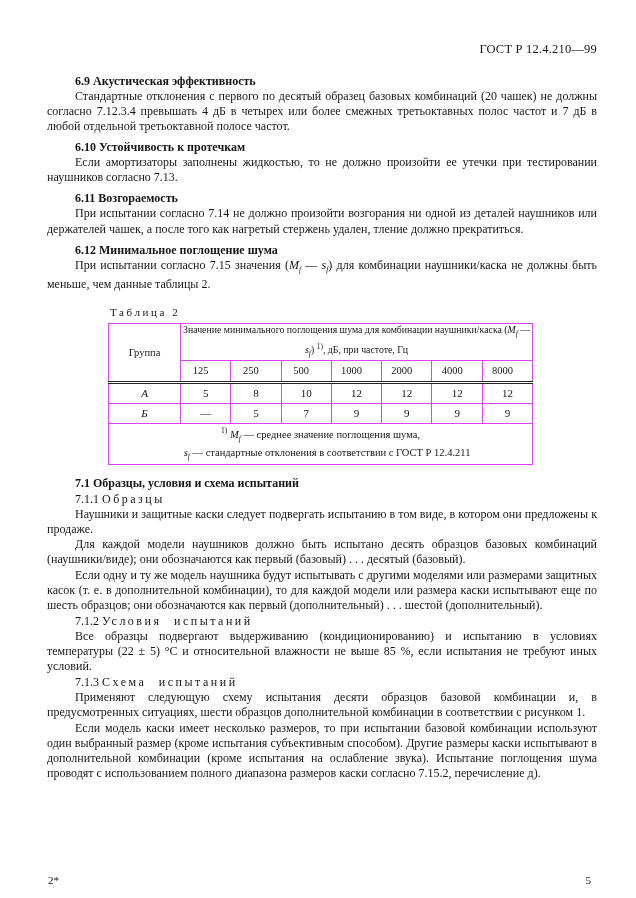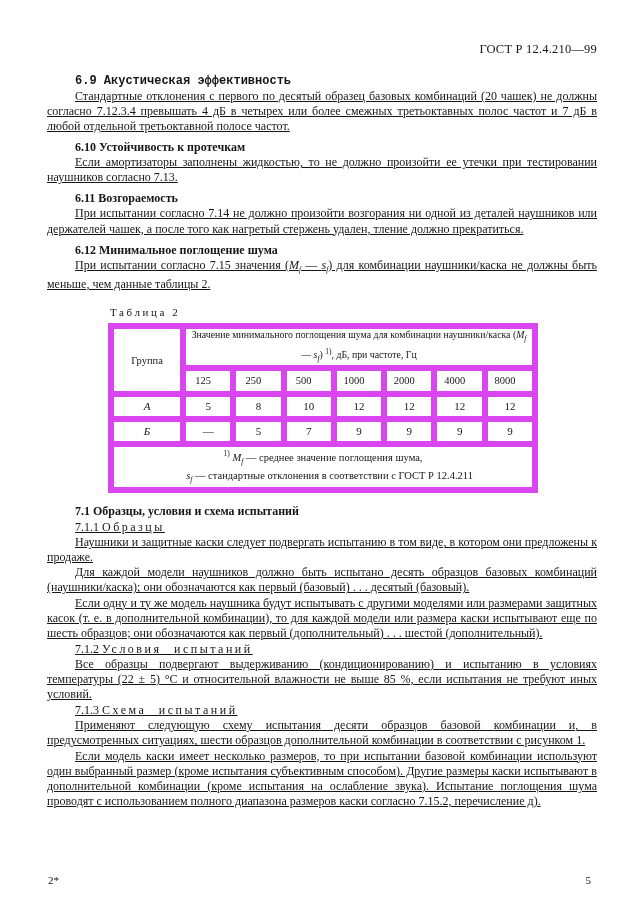--- a/index.html
+++ b/index.html
@@ -25,44 +25,43 @@
   .content { margin: 17px 39px 0 47px; width: 550px; }
 
   p { margin: 0; }
   .h6 {
     font-weight: bold;
     font-size: 12px;
     line-height: 15px;
     text-indent: 28px;
     margin-top: 6px;
   }
-  .h6.first { margin-top: 0; font-family: Liberation Mono, monospace; }
+  .h6.first { margin-top: 0; }
   .body {
     font-size: 12px;
     line-height: 15.1px;
     text-align: justify;
     text-indent: 28px;
-    text-decoration: underline;
   }
   .sp { letter-spacing: 2.5px; word-spacing: 7px; }
 
   
   .tbl-wrap { margin: 14px 0 0 61px; width: 424px; }
   .tbl-label {
     font-size: 11px;
     letter-spacing: 2.6px;
     margin: 0 0 5px 2px;
   }
   table.tbl {
     border-collapse: collapse;
     width: 424px;
     table-layout: fixed;
   }
   table.tbl td {
-    border: 6px solid #d946ef;
+    border: 1px solid #d946ef;
     text-align: center;
     vertical-align: middle;
     padding: 0;
   }
   table.tbl { border: 1.5px solid #242424; }
   td.group-h { font-size: 10.5px; }
   td.val-h {
     font-size: 9.8px;
     line-height: 12.5px;
     padding: 5px 14px 6px 14px;
@@ -169,21 +168,21 @@
           </tr>
         </tbody>
       </table>
     </div>
 
 
     <p class="h6 h71">7.1 Образцы, условия и схема испытаний</p>
 
     <p class="body subhead"><span>7.1.1</span> <span class="sp">Образцы</span></p>
     <p class="body">Наушники и защитные каски следует подвергать испытанию в том виде, в котором они предложены к продаже.</p>
-    <p class="body">Для каждой модели наушников должно быть испытано десять образцов базовых комбинаций (наушники/каска); они обозначаются как первый (базовый) . . . десятый (базовый).</p>
+    <p class="body">Для каждой модели наушников должно быть испытано десять образцов базовых комбинаций (наушники/виде); они обозначаются как первый (базовый) . . . десятый (базовый).</p>
     <p class="body">Если одну и ту же модель наушника будут испытывать с другими моделями или размерами защитных касок (т. е. в дополнительной комбинации), то для каждой модели или размера каски испытывают еще по шесть образцов; они обозначаются как первый (дополнительный) . . . шестой (дополнительный).</p>
 
     <p class="body subhead"><span>7.1.2</span> <span class="sp">Условия испытаний</span></p>
     <p class="body">Все образцы подвергают выдерживанию (кондиционированию) и испытанию в условиях температуры (22 ± 5) °С и относительной влажности не выше 85 %, если испытания не требуют иных условий.</p>
 
     <p class="body subhead"><span>7.1.3</span> <span class="sp">Схема испытаний</span></p>
     <p class="body">Применяют следующую схему испытания десяти образцов базовой комбинации и, в предусмотренных ситуациях, шести образцов дополнительной комбинации в соответствии с рисунком 1.</p>
     <p class="body">Если модель каски имеет несколько размеров, то при испытании базовой комбинации используют один выбранный размер (кроме испытания субъективным способом). Другие размеры каски испытывают в дополнительной комбинации (кроме испытания на ослабление звука). Испытание поглощения шума проводят с использованием полного диапазона размеров каски согласно 7.15.2, перечисление д).</p>
 
   </div>

